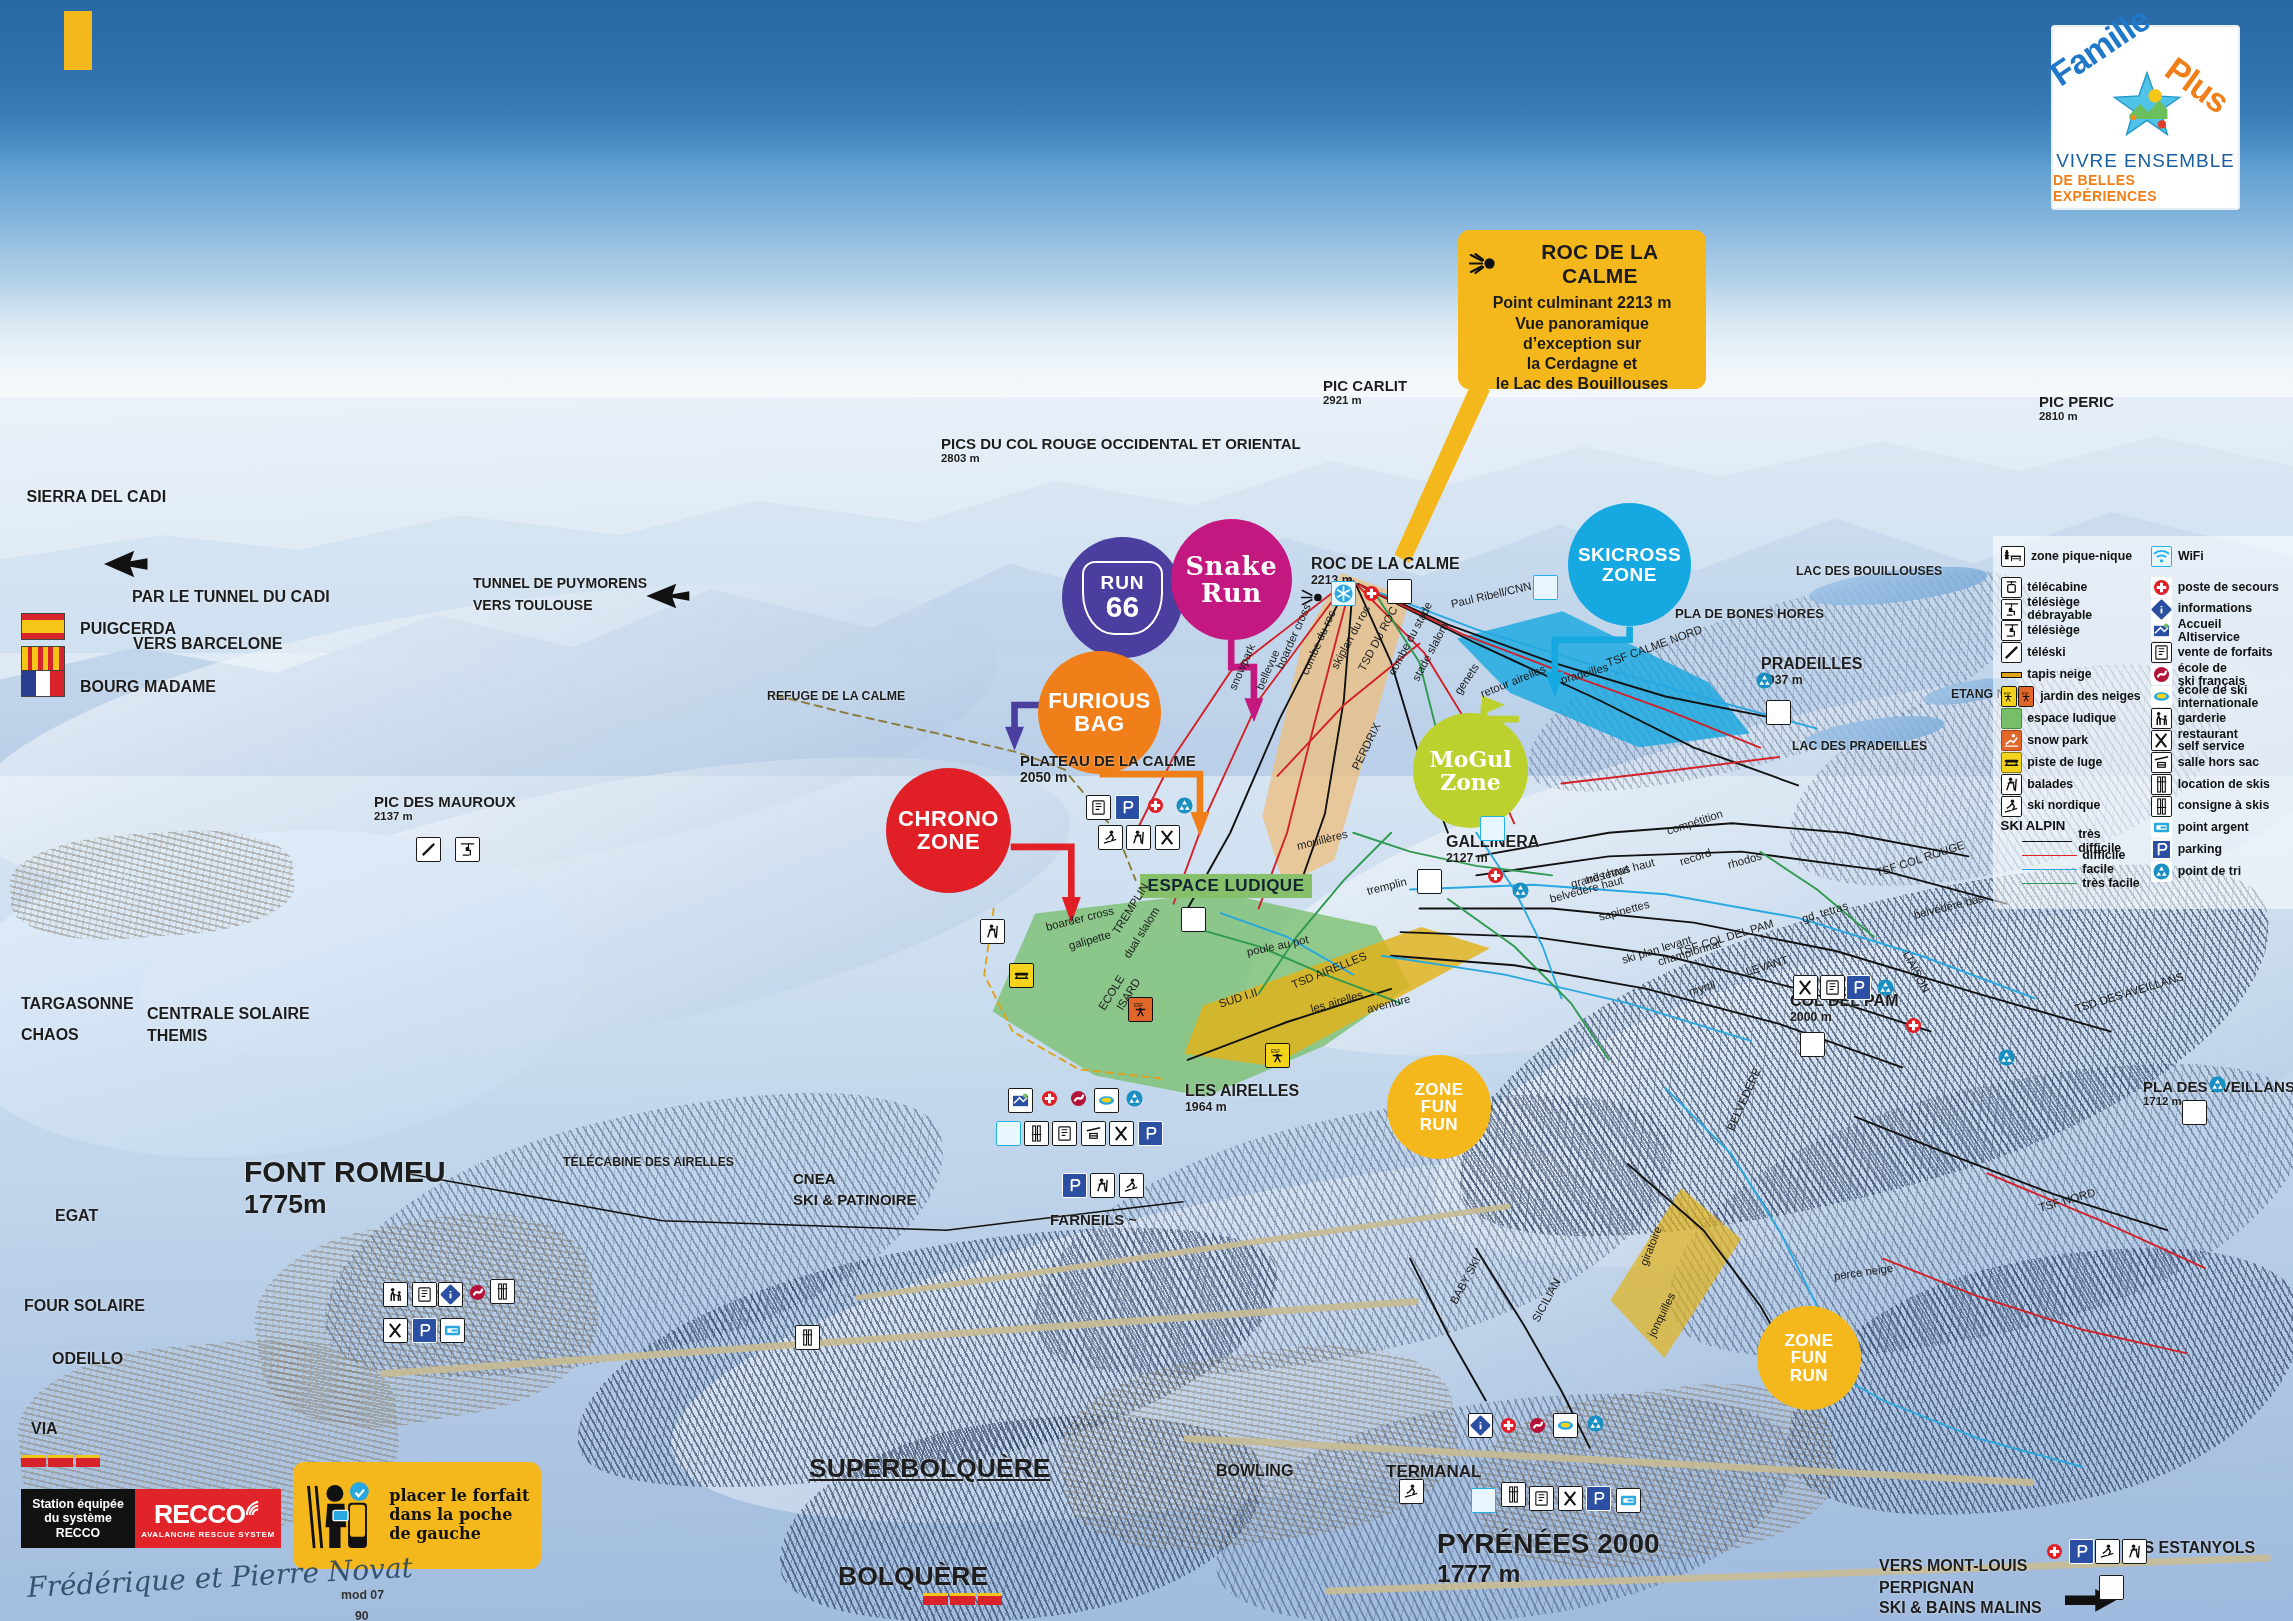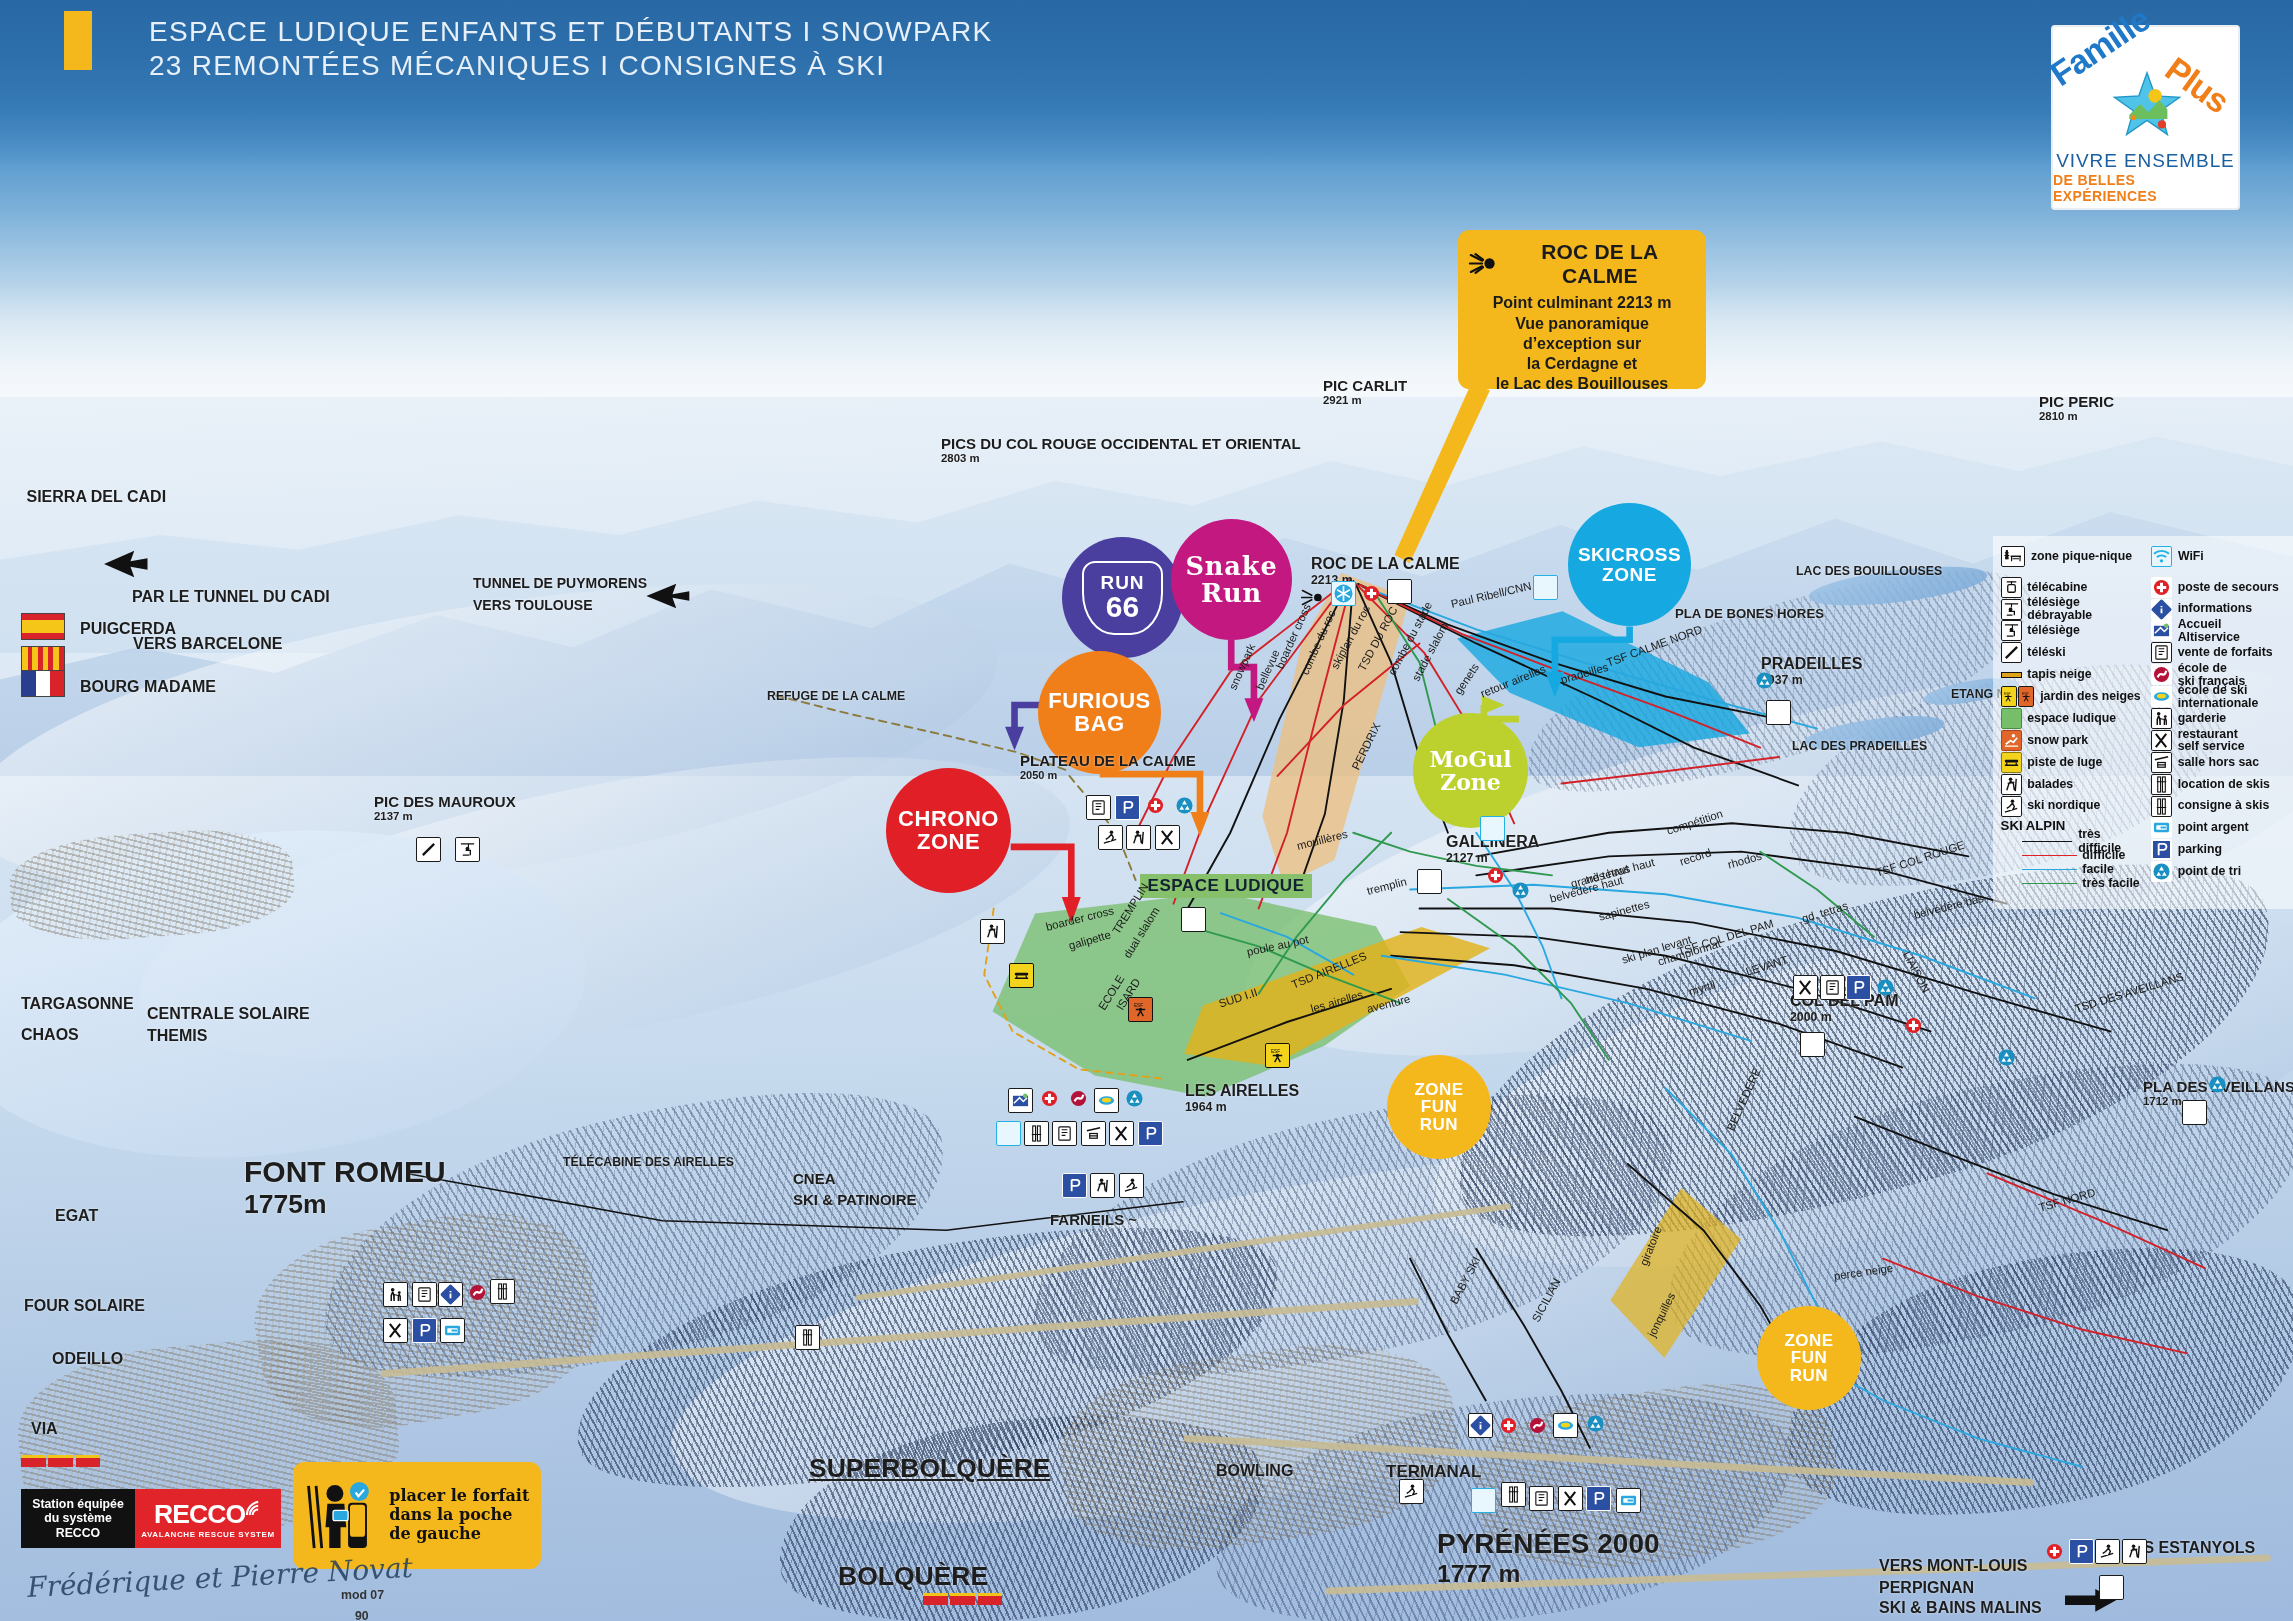--- a/index.html
+++ b/index.html
@@ -410,24 +410,20 @@
 
       <path d="M820 735 L900 755 L990 775 L1075 795 L1130 815" stroke="#8a7a3a" stroke-width="2" stroke-dasharray="8 6"></path>
       <path d="M1130 820 L1180 880 L1200 930" stroke="#8a7a3a" stroke-width="2" stroke-dasharray="8 6"></path>
       <path d="M1050 960 L1040 1030 L1070 1090 L1140 1130 L1230 1140" stroke="#e0a21a" stroke-width="2" stroke-dasharray="7 6"></path>
     </g>
   </svg>
 
   <div class="header-bar"></div>
   <div class="title-tab"></div>
   <div class="title-block">
-    <div class="title-sub-lines">
-      <div class="title-sub-line">ESPACE LUDIQUE ENFANTS ET DÉBUTANTS I SNOWPARK</div>
-      <div class="title-sub-line">23 REMONTÉES MÉCANIQUES I CONSIGNES À SKI</div>
-    </div>
   </div>
 
   <div class="famille-logo">
     <div class="fp-arc">
       <span class="fp-famille">Famille</span>
       <span class="fp-plus">Plus</span>
       <svg class="fp-star" viewBox="0 0 100 100">
         <polygon points="50,4 62,38 98,40 70,60 80,95 50,74 20,95 30,60 2,40 38,38" fill="#4fc3e8" stroke="#2196c9" stroke-width="2"></polygon>
         <circle cx="62" cy="38" r="10" fill="#f5c518"></circle>
         <path d="M24 66 L40 50 L52 62 L68 44 L80 58 L80 72 L24 72 Z" fill="#6dbf5e"></path>
@@ -586,21 +582,21 @@
       <div class="lbl" style="left: 374px; top: 793px; font-size: 15px;">
         <div>PIC DES MAUROUX</div>
         <div style="font-size: 11.4px;">2137 m</div>
       </div>
       <div class="lbl" style="left: 1311px; top: 555px; font-size: 16px;">
         <div>ROC DE LA CALME</div>
         <div style="font-size: 12.3px;">2213 m</div>
       </div>
       <div class="lbl" style="left: 1020px; top: 752px; font-size: 15px;">
         <div>PLATEAU DE LA CALME</div>
-        <div style="font-size: 11px;">2050 m</div>
+        <div style="font-size: 14px;">2050 m</div>
       </div>
       <div class="lbl" style="left: 1796px; top: 564px; font-size: 12.3px;">
         <div>LAC DES BOUILLOUSES</div>
       </div>
       <div class="lbl" style="left: 1675px; top: 606px; font-size: 13.2px;">
         <div>PLA DE BONES HORES</div>
       </div>
       <div class="lbl" style="left: 1761px; top: 655px; font-size: 16px;">
         <div>PRADEILLES</div>
         <div style="font-size: 12.3px;">1937 m</div>

